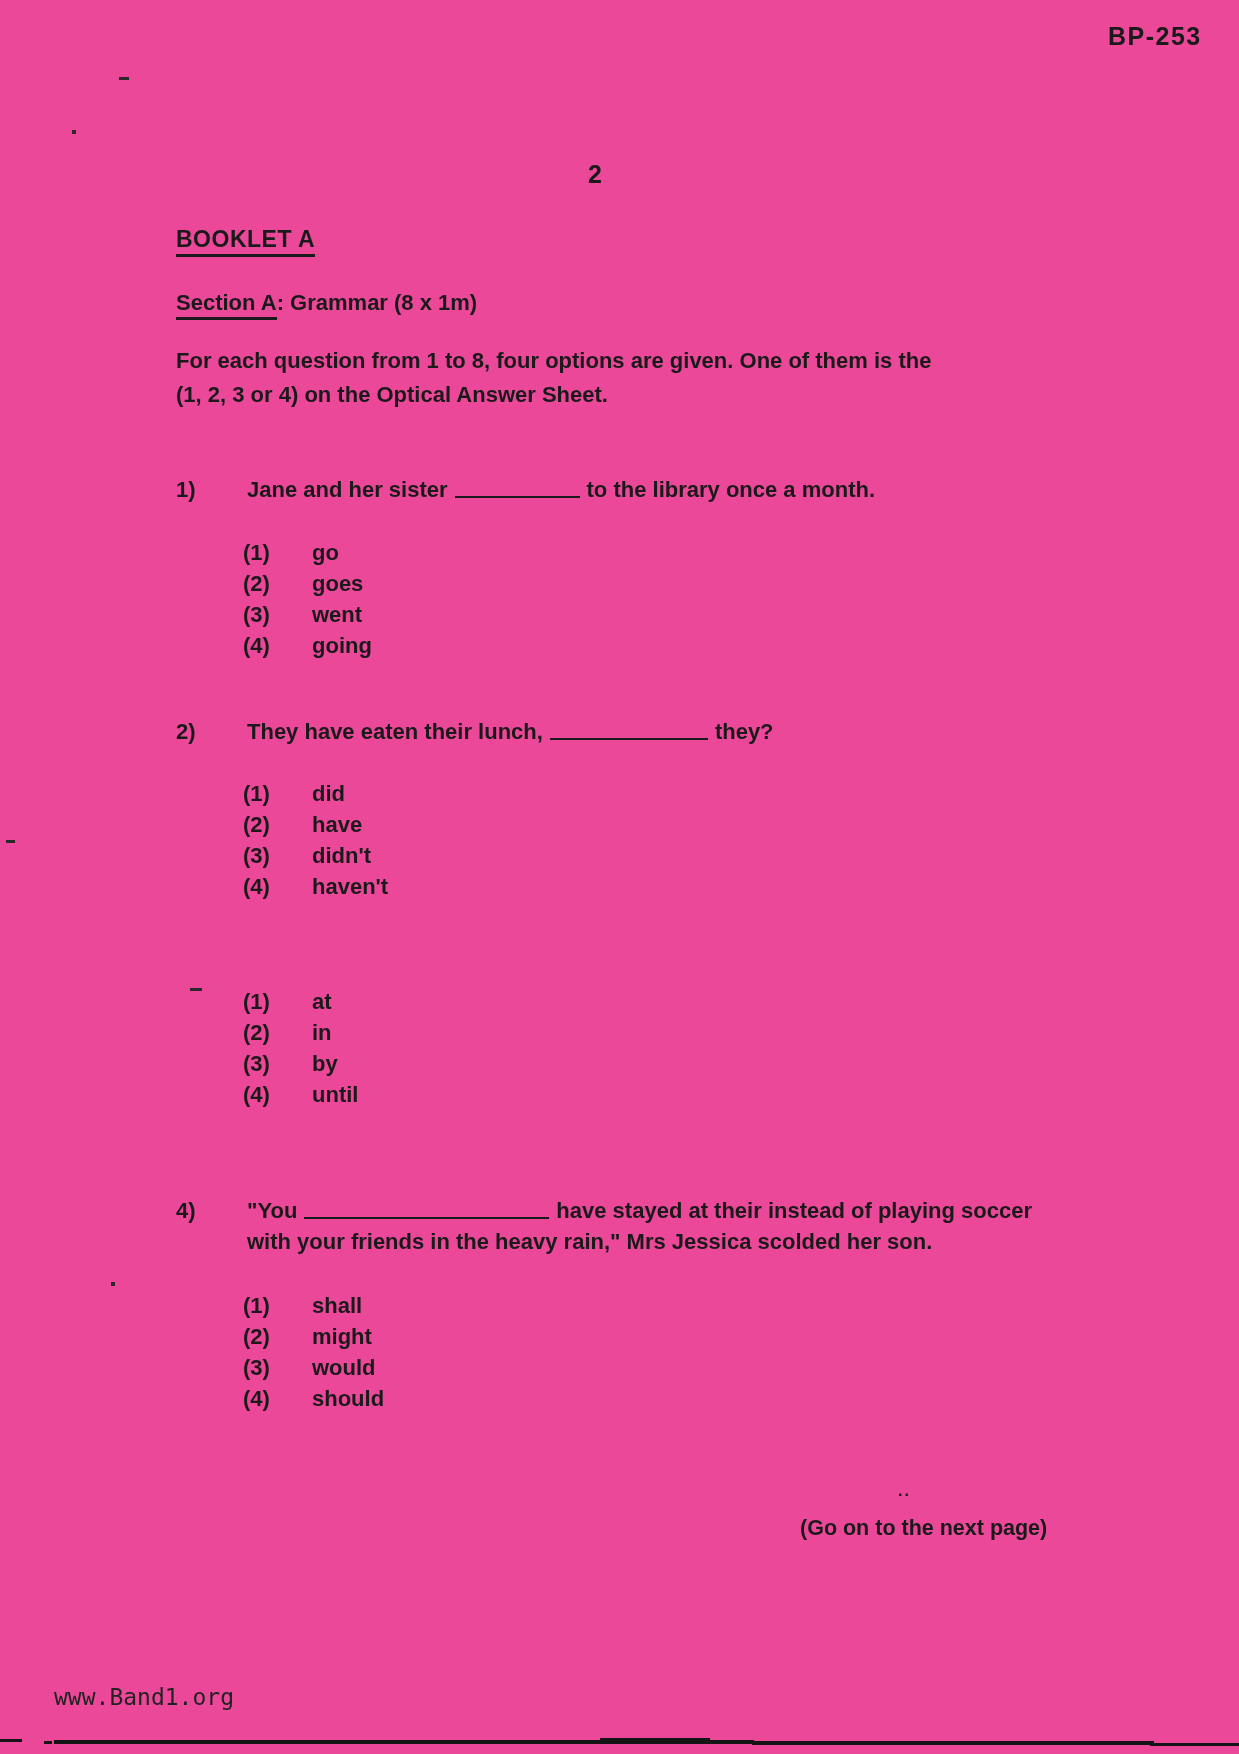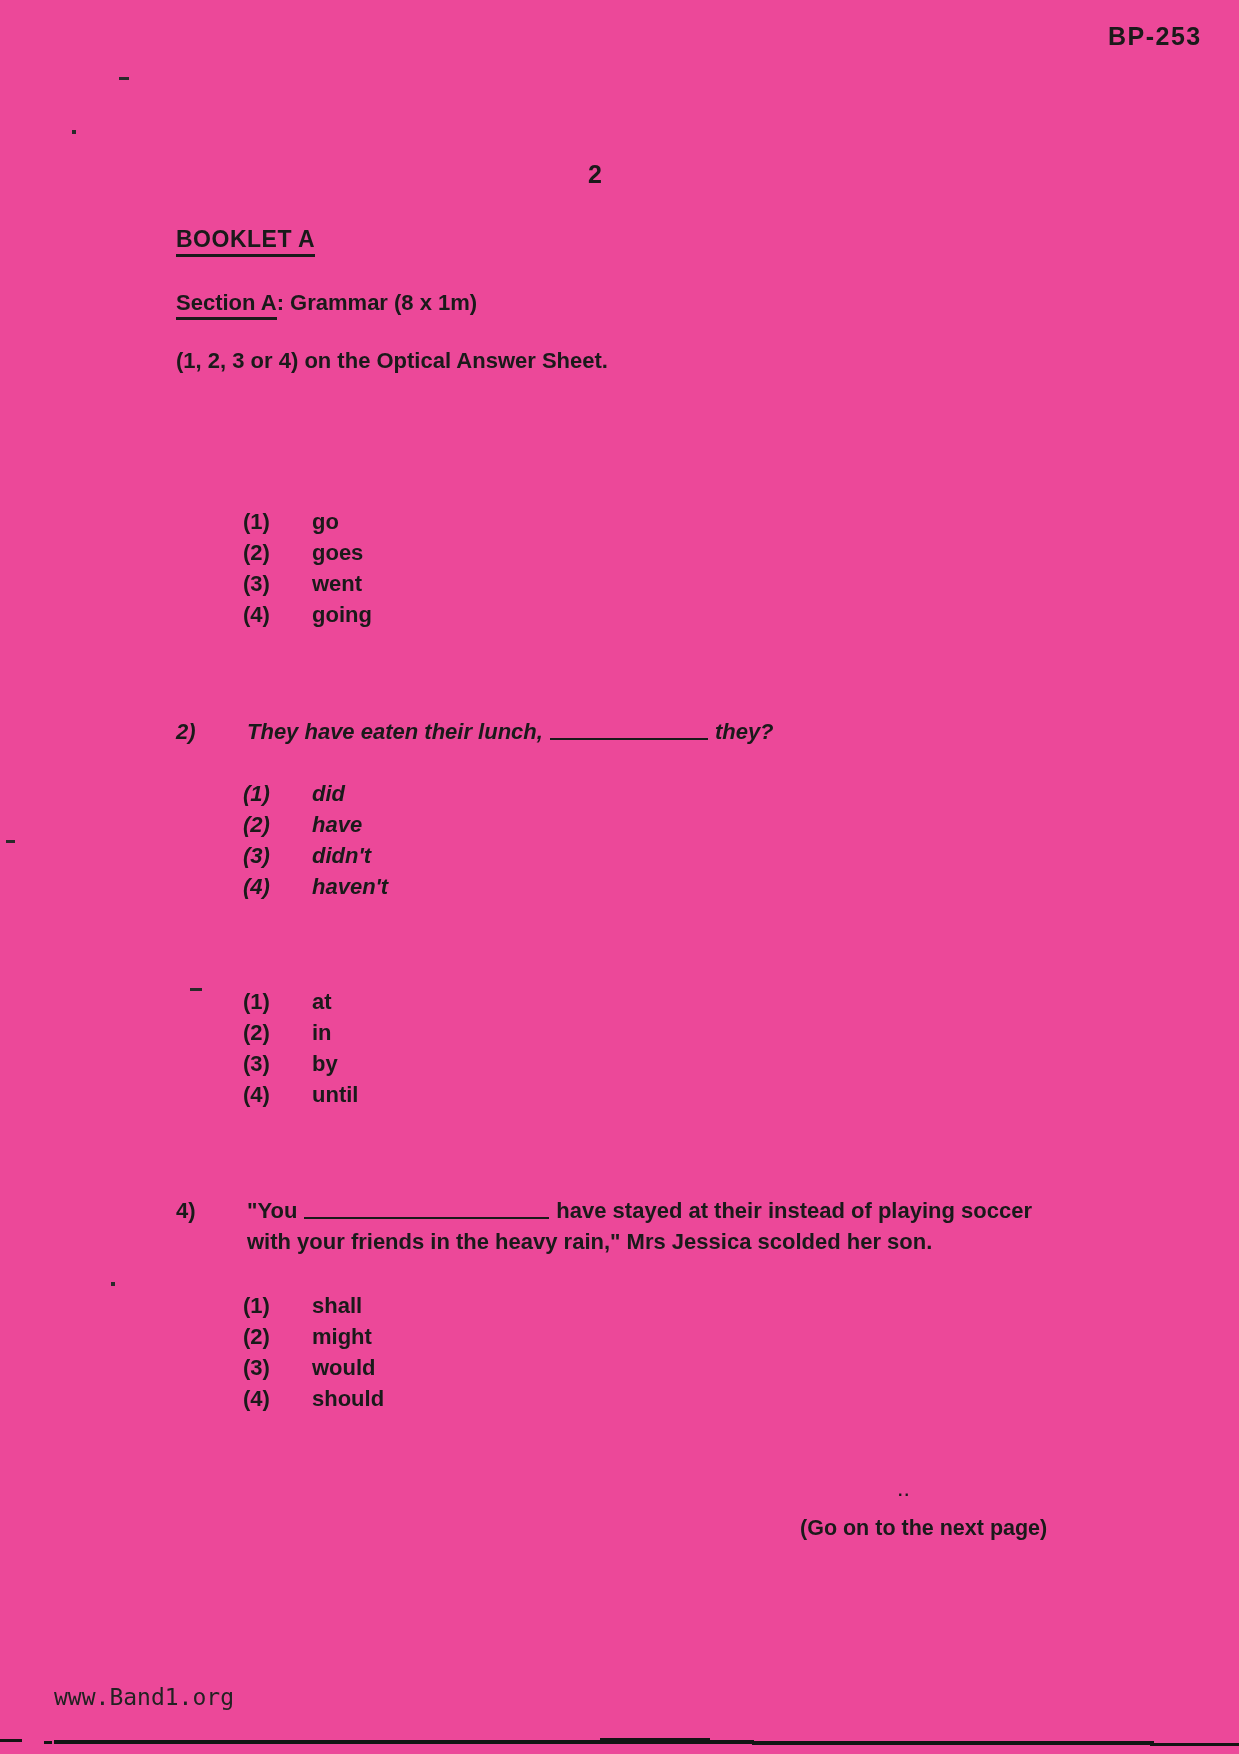--- a/index.html
+++ b/index.html
@@ -38,45 +38,47 @@
 <div class="page">
 
   <div class="doc-code">BP-253</div>
   <div class="page-num">2</div>
 
   <div class="booklet-title"><span class="u">BOOKLET A</span></div>
 
   <div class="section-heading"><span class="u">Section A</span><span>: Grammar (8 x 1m)</span></div>
 
   <div class="instructions">
+    <div>For each question from 1 to 8, four options are given. One of them is the</div>
     <div>(1, 2, 3 or 4) on the Optical Answer Sheet.</div>
   </div>
 
   <div class="q" style="top:474px;">
+    <div class="stem-row"><span class="q-num">1)</span><span>Jane and her sister</span><span class="blank" style="width: 125px;"></span><span>to the library once a month.</span></div>
     <div class="opts" style="margin-top:32px;">
       <div class="opt">
           <span class="opt-num">(1)</span>
           <span>go</span>
         </div>
       <div class="opt">
           <span class="opt-num">(2)</span>
           <span>goes</span>
         </div>
       <div class="opt">
           <span class="opt-num">(3)</span>
           <span>went</span>
         </div>
       <div class="opt">
           <span class="opt-num">(4)</span>
           <span>going</span>
         </div>
     </div>
   </div>
 
-  <div class="q" style="top:716px;font-style:italic;">
+  <div class="q" style="top:716px;">
     <div class="stem-row"><span class="q-num">2)</span><span>They have eaten their lunch,</span><span class="blank" style="width: 158px;"></span><span>they?</span></div>
     <div class="opts" style="margin-top:31px;">
       <div class="opt">
           <span class="opt-num">(1)</span>
           <span>did</span>
         </div>
       <div class="opt">
           <span class="opt-num">(2)</span>
           <span>have</span>
         </div>

